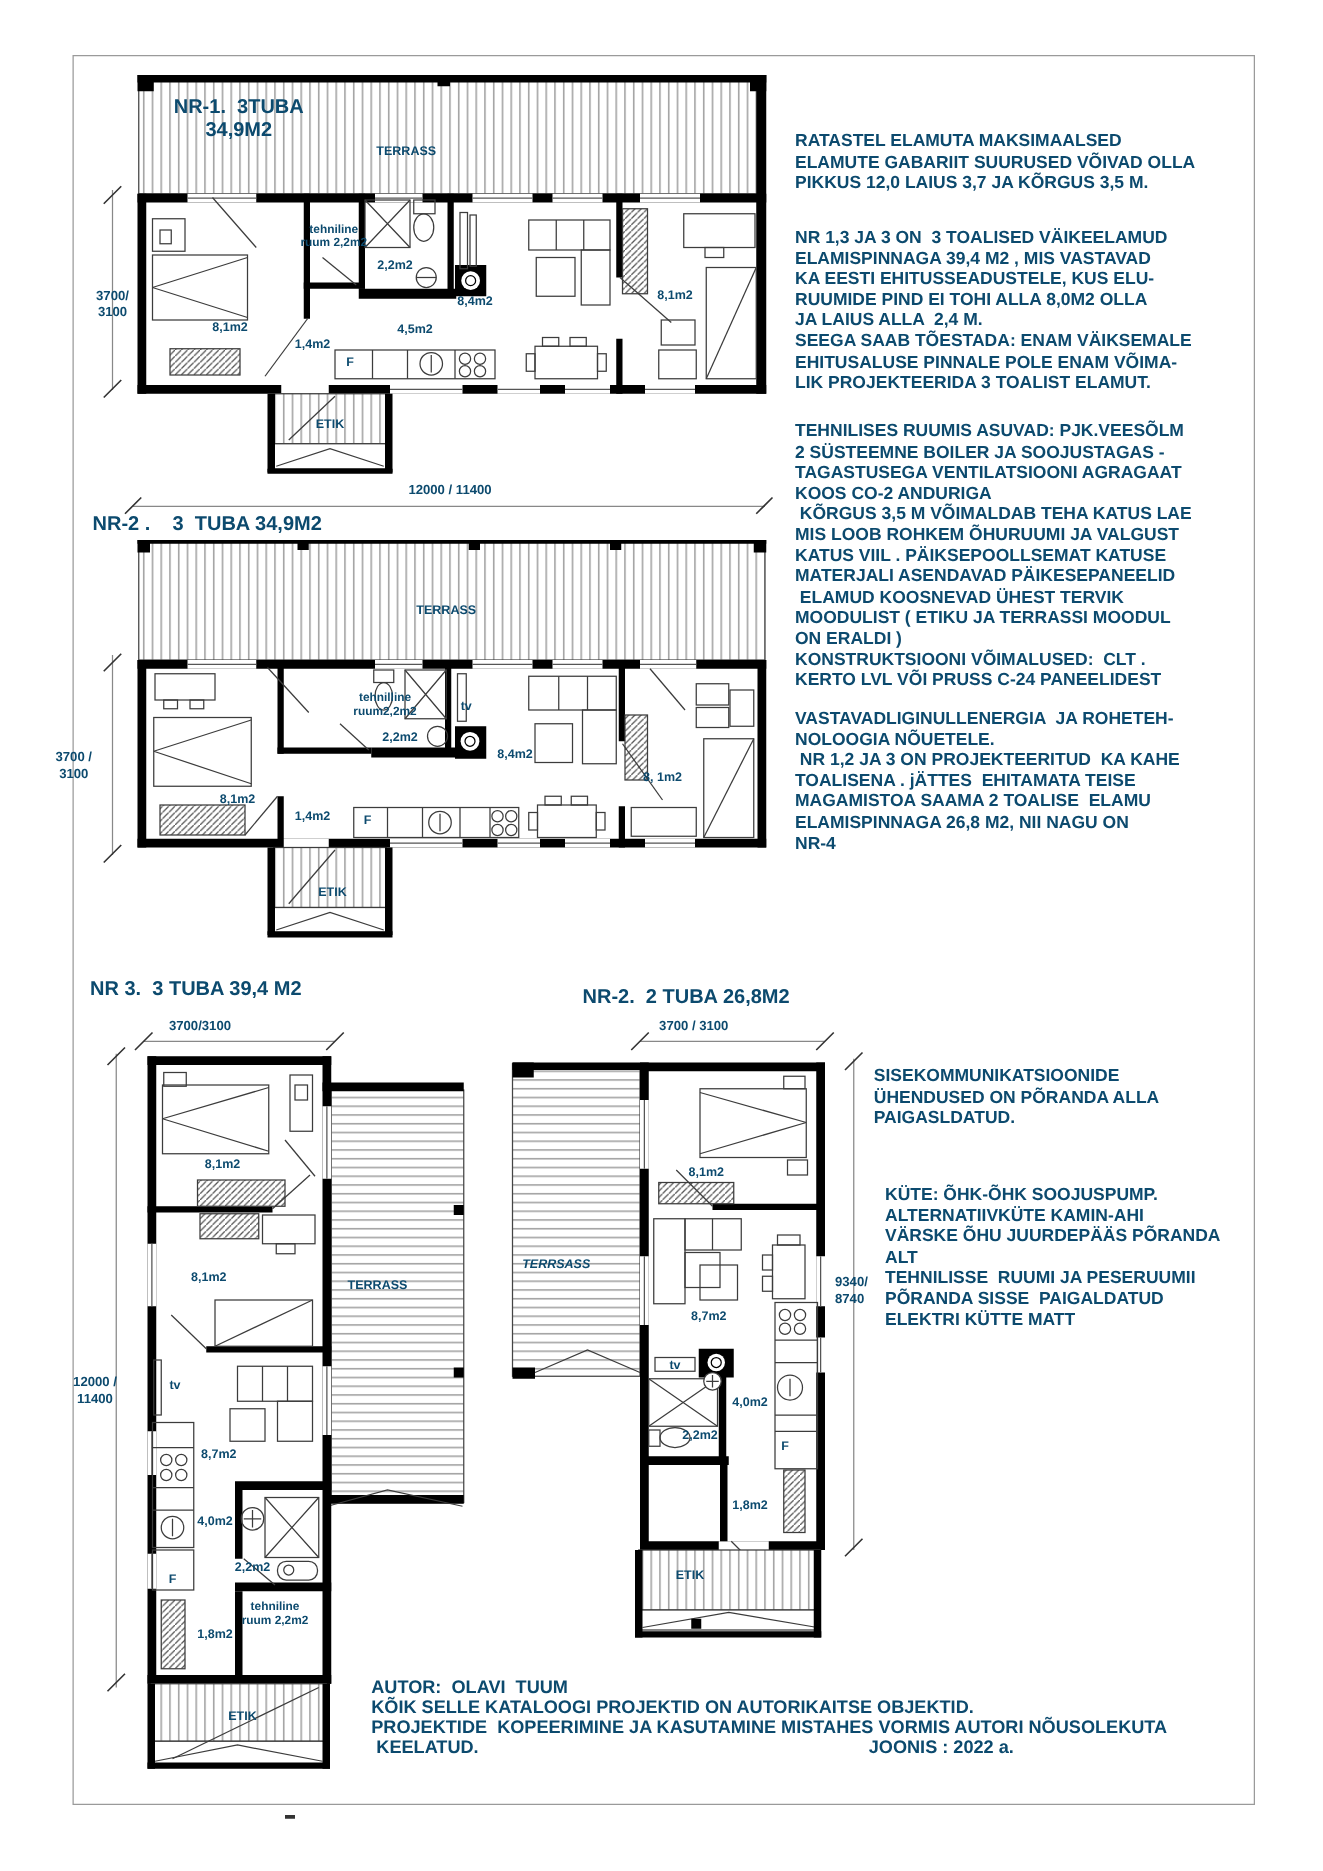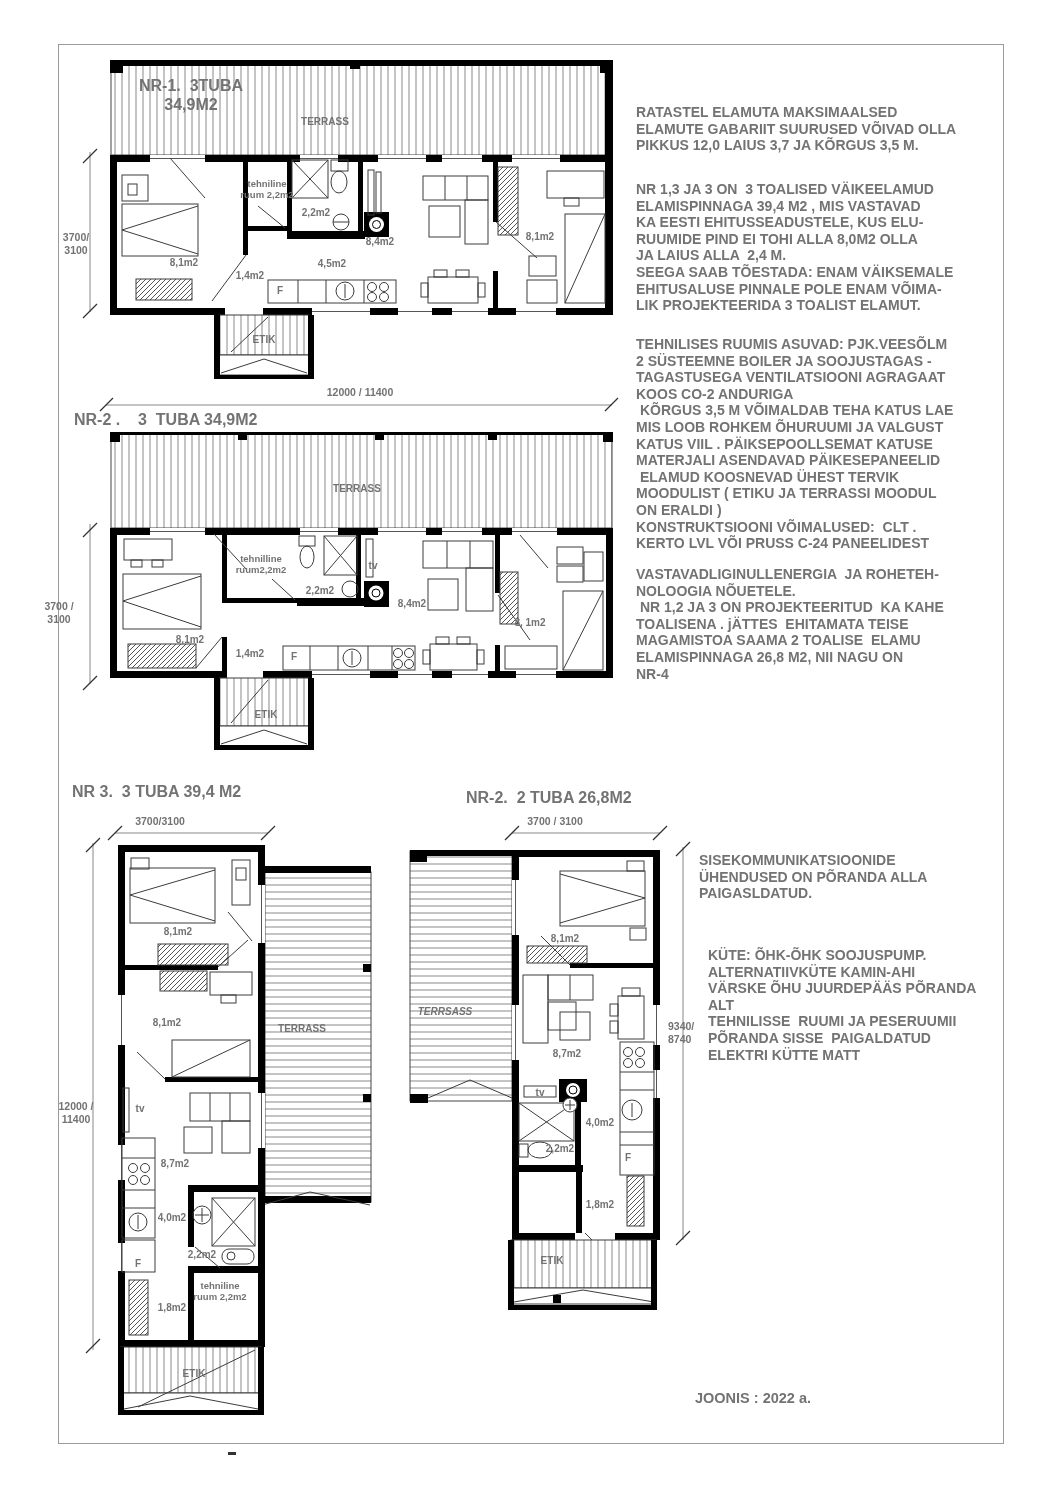--- a/index.html
+++ b/index.html
@@ -1,17 +1,17 @@
 <!DOCTYPE html>
 <html><head>
 <meta charset="utf-8">
 <style>
   html,body{margin:0;padding:0;background:#fff;}
   .canvas{position:relative;width:1058px;height:1497px;background:#fff;overflow:hidden;
-          font-family:"Liberation Sans",sans-serif;font-weight:bold;color:#737373;}
+          font-family:"Liberation Sans",sans-serif;font-weight:bold;color:#0c4a6e;}
   .frame{position:absolute;left:58px;top:44px;width:944px;height:1398px;border:1px solid #9a9a9a;}
   svg.plan{position:absolute;left:0;top:0;}
   .txt{position:absolute;white-space:pre-wrap;font-weight:bold;}
   .body-txt{font-size:14px;line-height:16.6px;}
   .foot-txt{font-size:14.5px;line-height:16px;}
   .heading-txt{font-size:15px;line-height:18px;}
   .title{font-size:16px;line-height:19px;}
   .lbl{font-size:10px;line-height:12px;text-align:center;}
   .sm{font-size:9.5px;line-height:11px;text-align:center;}
   .dim-lbl{font-size:10.5px;line-height:13px;text-align:center;}
@@ -424,27 +424,27 @@
   <div class="txt sm" style="left:234px;top:178px;width:66px;">tehniline
 ruum 2,2m2</div>
   <div class="txt lbl" style="left:296px;top:207px;width:40px;">2,2m2</div>
   <div class="txt lbl" style="left:358px;top:236px;width:44px;">8,4m2</div>
   <div class="txt lbl" style="left:162px;top:257px;width:44px;">8,1m2</div>
   <div class="txt lbl" style="left:518px;top:231px;width:44px;">8,1m2</div>
   <div class="txt lbl" style="left:228px;top:270px;width:44px;">1,4m2</div>
   <div class="txt lbl" style="left:310px;top:258px;width:44px;">4,5m2</div>
   <div class="txt lbl" style="left:272px;top:285px;width:16px;">F</div>
   <div class="txt lbl" style="left:240px;top:334px;width:48px;">ETIK</div>
-  <div class="txt dim-lbl" style="left:58px;top:231px;width:36px;">3700/
+  <div class="txt dim-lbl" style="left:58px;top:231px;width:36px;padding-left:14px;">3700/
 3100</div>
   <div class="txt dim-lbl" style="left:300px;top:386px;width:120px;">12000 / 11400</div>
 
   <div class="txt title" style="left:74px;top:410px;width:340px;">NR-2 .    3  TUBA 34,9M2</div>
   <div class="txt lbl" style="left:325px;top:483px;width:64px;">TERRASS</div>
-  <div class="txt sm" style="left:228px;top:553px;width:66px;">tehnilline
+  <div class="txt sm" style="left:228px;top:553px;width:66px;padding-left:47px;">tehnilline
 ruum2,2m2</div>
   <div class="txt lbl" style="left:300px;top:585px;width:40px;">2,2m2</div>
   <div class="txt lbl" style="left:362px;top:560px;width:22px;">tv</div>
   <div class="txt lbl" style="left:390px;top:598px;width:44px;">8,4m2</div>
   <div class="txt lbl" style="left:168px;top:634px;width:44px;">8,1m2</div>
   <div class="txt lbl" style="left:506px;top:617px;width:48px;">8, 1m2</div>
   <div class="txt lbl" style="left:228px;top:648px;width:44px;">1,4m2</div>
   <div class="txt lbl" style="left:286px;top:651px;width:16px;">F</div>
   <div class="txt lbl" style="left:242px;top:709px;width:48px;">ETIK</div>
   <div class="txt dim-lbl" style="left:40px;top:580px;width:38px;margin-top:20px;">3700 /
@@ -516,16 +516,20 @@
 ÜHENDUSED ON PÕRANDA ALLA
 PAIGASLDATUD.</div>
   <div class="txt body-txt" style="left:708px;top:947px;width:290px;">KÜTE: ÕHK-ÕHK SOOJUSPUMP.
 ALTERNATIIVKÜTE KAMIN-AHI
 VÄRSKE ÕHU JUURDEPÄÄS PÕRANDA
 ALT
 TEHNILISSE  RUUMI JA PESERUUMII
 PÕRANDA SISSE  PAIGALDATUD
 ELEKTRI KÜTTE MATT</div>
 
+  <div class="txt foot-txt" style="left:297px;top:1342px;width:690px;">AUTOR:  OLAVI  TUUM
+KÕIK SELLE KATALOOGI PROJEKTID ON AUTORIKAITSE OBJEKTID.
+PROJEKTIDE  KOPEERIMINE JA KASUTAMINE MISTAHES VORMIS AUTORI NÕUSOLEKUTA
+ KEELATUD.</div>
   <div class="txt foot-txt" style="left:695px;top:1390px;width:160px;">JOONIS : 2022 a.</div>
 
   <div class="dash"></div>
 </div>
 
 </body></html>

